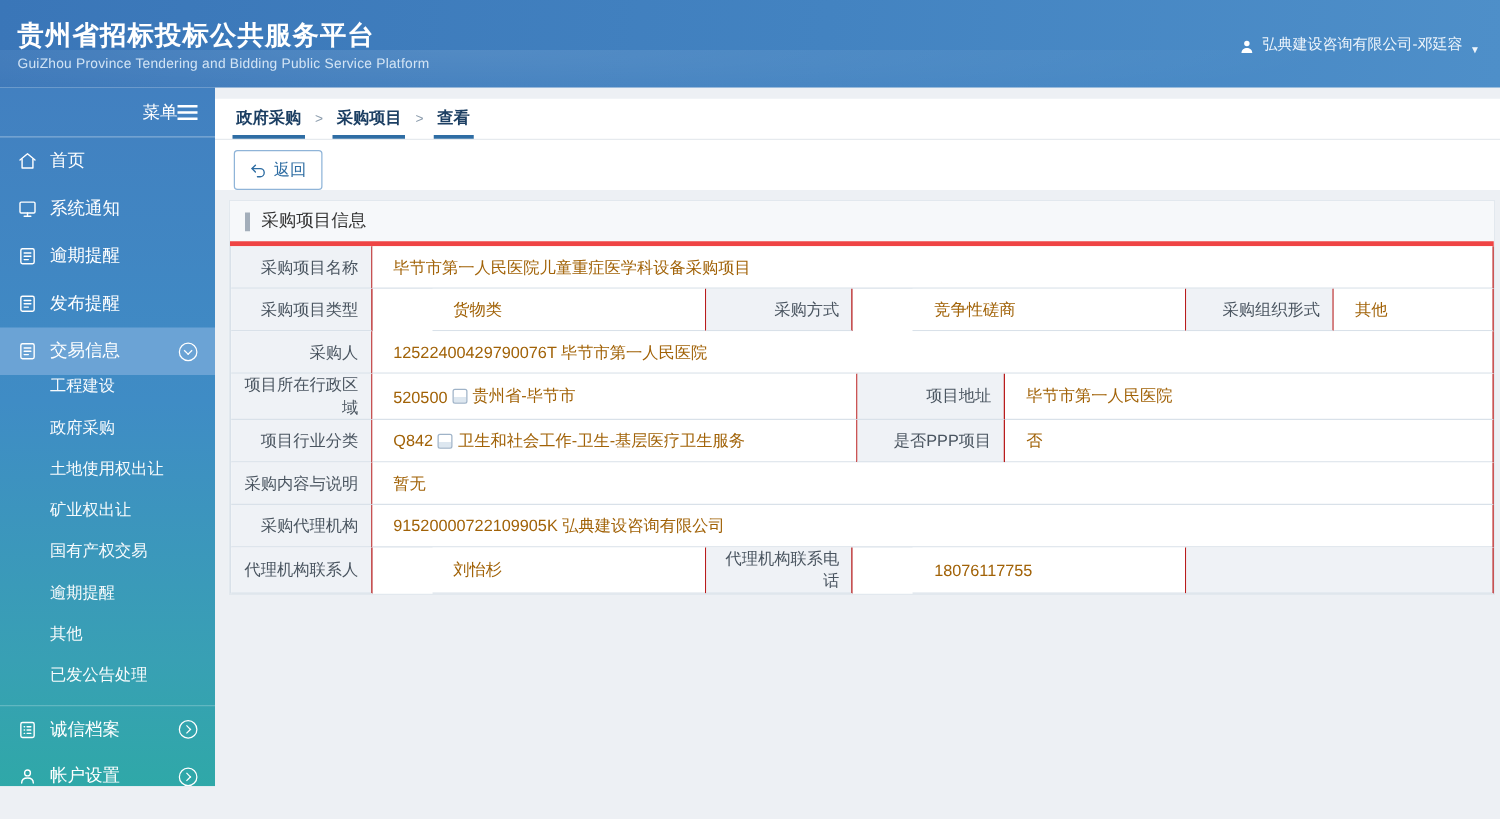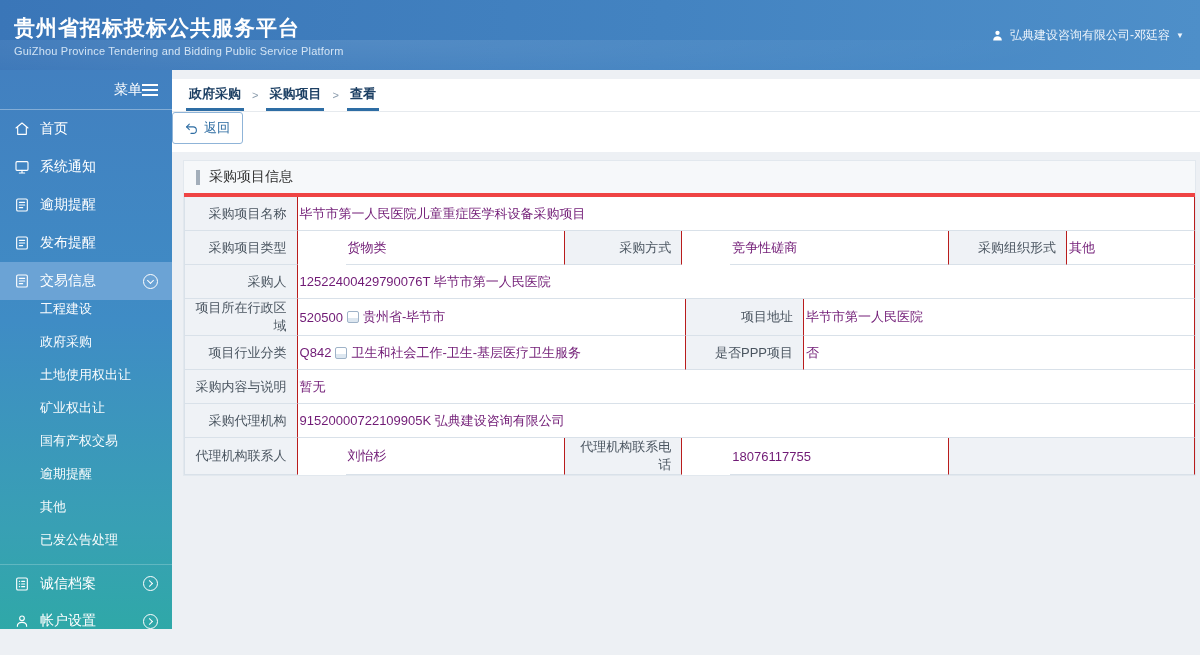--- a/index.html
+++ b/index.html
@@ -8,21 +8,21 @@
   .app { position:relative; width:1200px; height:629px; background:#edf0f4; overflow:hidden; }
 
   
   .hd { position:absolute; top:0; left:0; right:0; height:70px;
         background:linear-gradient(95deg,#3a76b8 0%,#4383c1 55%,#4e8fc9 100%);
         display:flex; justify-content:space-between; align-items:center; padding:0 16px 0 14px; overflow:hidden; }
   .hd::after { content:""; position:absolute; left:0; right:0; bottom:-30px; height:60px;
         background:radial-gradient(ellipse at 30% 0%, rgba(255,255,255,.10), transparent 60%); pointer-events:none; }
   .hd-title { color:#fff; font-size:21px; font-weight:bold; letter-spacing:1px; }
   .hd-sub { color:#cfe2f4; font-size:11px; margin-top:3px; letter-spacing:.2px; }
-  .hd-user { display:flex; align-items:center; gap:6px; color:#eef5fc; font-size:12px; cursor:pointer; }
+  .hd-user { display:flex; align-items:flex-end; gap:6px; color:#eef5fc; font-size:12px; cursor:pointer; }
   .hd-user .caret { font-size:8px; color:#eef5fc; }
 
   
   .sb { position:absolute; top:70px; left:0; bottom:0; width:172px;
         background:linear-gradient(180deg,#4280c0 0%,#3f8cc5 45%,#38a0b4 82%,#2fa8a8 100%);
         color:#fff; }
   .sb-menu { height:40px; display:flex; align-items:center; justify-content:flex-end;
         padding:0 14px; font-size:14px; border-bottom:1px solid rgba(255,255,255,.35); }
   .burger { display:inline-block; cursor:pointer; }
   .burger i { display:block; width:16px; height:2px; background:#fff; margin:3px 0; }
@@ -40,38 +40,38 @@
   .chev.down { transform:rotate(45deg); margin-top:-2px; }
   .chev.right { transform:rotate(-45deg); margin-left:-2px; }
 
   
   .main { position:absolute; top:70px; left:172px; right:0; bottom:0; overflow:hidden; }
   .crumbbar { margin-top:9px; background:#fff; height:33px; display:flex; align-items:flex-end;
         padding:0 14px; border-bottom:1px solid #e6eaee; }
   .crumb { display:inline-block; padding:7px 3px 5px; border-bottom:3px solid #2e6da4;
         color:#1c3f63; font-weight:bold; font-size:13px; cursor:pointer; }
   .crumb-sep { color:#8a9bac; font-size:11px; padding:0 8px 10px; }
-  .toolbar { background:#fff; height:40px; display:flex; align-items:flex-start; padding:0 0; }
+  .toolbar { background:#fff; height:40px; display:flex; align-items:flex-end; padding:0 15px; }
   .btn-back { display:inline-flex; align-items:center; gap:6px; background:#fff;
         border:1px solid #8fb4d8; border-radius:3px; color:#2d6ca2; font-size:13px;
         padding:6px 12px; cursor:pointer; font-family:inherit; }
   .btn-back svg { width:13px; height:13px; stroke:#2d6ca2; fill:none; stroke-width:2;
         stroke-linecap:round; stroke-linejoin:round; }
 
   
   .panel { margin:8px 4px 0 11px; background:#fff; border:1px solid #e2e8ee; }
   .panel-title { height:36px; display:flex; align-items:center; gap:9px; padding:0 12px;
         background:#f6f8fa; border-bottom:4px solid #ef4444; color:#333; font-size:14px; }
   .accent-bar { width:4px; height:15px; background:#a3aeba; display:inline-block; }
   .tbl { border-left:1px solid #d9e1e9; }
   .tr { display:flex; }
   .td { border-right:1px solid #b91c1c; border-bottom:1px solid #d9e1e9; min-height:34px;
         display:flex; align-items:center; font-size:13px; }
   .lab { background:#eff2f6; justify-content:flex-end; text-align:right; padding:0 10px; color:#4a5560; }
-  .val { background:#fff; padding:0 2px; color:#701a75; }
+  .val { background:#fff; padding:0 17px; color:#a16207; }
   .cl  { width:11.15%; flex:none; }
   .cv  { width:21.7%;  flex:none;margin-left:48px; }
   .cl2 { width:11.64%; flex:none; }
   .cwide { width:38.5%; flex:none; }
   .cfill { flex:1; }
   .mini-icon { display:inline-block; width:12px; height:12px; border:1px solid #9fb3c8;
         border-radius:2px; margin:0 4px; background:linear-gradient(#fff 55%, #dde7f0 55%); flex:none; }
 </style>
 </head>
 <body>

